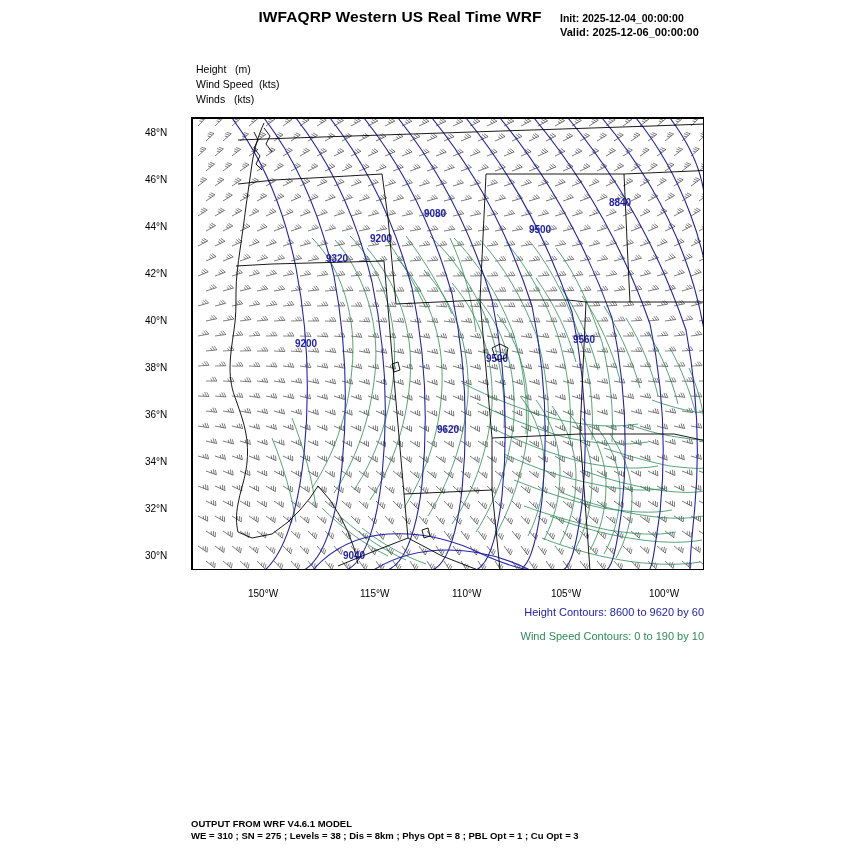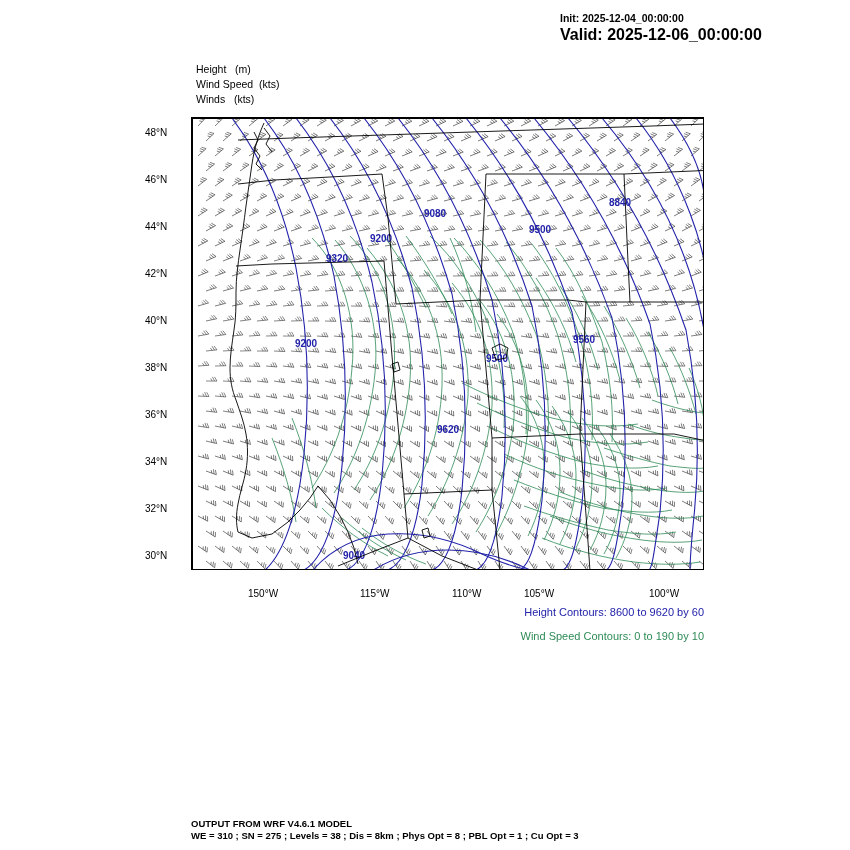--- a/index.html
+++ b/index.html
@@ -36,21 +36,21 @@
     position: absolute;
     left: 560px;
     top: 12px;
     font-size: 10.5px;
     font-weight: bold;
   }
   #valid-line {
     position: absolute;
     left: 560px;
     top: 26px;
-    font-size: 16px;
+    font-size: 11px;
     font-weight: bold;
   }
   
   .field-legend {
     position: absolute;
     left: 196px;
     top: 62px;
     font-size: 10.5px;
     line-height: 15px;
   }
@@ -103,20 +103,21 @@
     font-size: 9.5px;
     font-weight: bold;
     line-height: 12px;
   }
 </style>
 </head>
 <body>
 
 <div class="page">
 
+  <div id="title">IWFAQRP Western US Real Time WRF</div>
   <div id="init-line">Init: 2025-12-04_00:00:00</div>
   <div id="valid-line">Valid: 2025-12-06_00:00:00</div>
 
   <div class="field-legend">
     <div class="fl-row">Height   (m)</div>
     <div class="fl-row">Wind Speed  (kts)</div>
     <div class="fl-row">Winds   (kts)</div>
   </div>
 
   <div class="axis-label" style="left:145px; top:127px;">48°N</div>
@@ -126,21 +127,21 @@
   <div class="axis-label" style="left:145px; top:315px;">40°N</div>
   <div class="axis-label" style="left:145px; top:362px;text-align:center;">38°N</div>
   <div class="axis-label" style="left:145px; top:409px;">36°N</div>
   <div class="axis-label" style="left:145px; top:456px;">34°N</div>
   <div class="axis-label" style="left:145px; top:503px;">32°N</div>
   <div class="axis-label" style="left:145px; top:550px;">30°N</div>
 
   <div class="axis-label" style="left:248px; top:588px;">150°W</div>
   <div class="axis-label" style="left:352px; top:588px;margin-left:8px;">115°W</div>
   <div class="axis-label" style="left:452px; top:588px;">110°W</div>
-  <div class="axis-label" style="left:524px; top:588px;">105°W</div>
+  <div class="axis-label" style="left:551px; top:588px;">105°W</div>
   <div class="axis-label" style="left:649px; top:588px;">100°W</div>
 
   <div id="plot-frame">
     <svg id="plot-svg" width="513" height="453" viewBox="0 0 513 453">
       <defs>
         <clipPath id="clipPlot">
             <rect x="0" y="0" width="513" height="453"></rect>
           </clipPath>
 
         <g id="barb">

